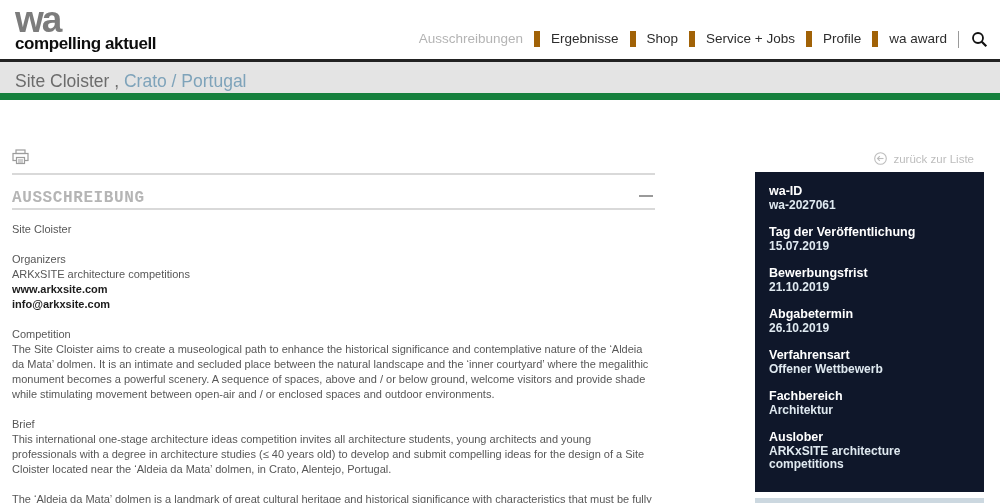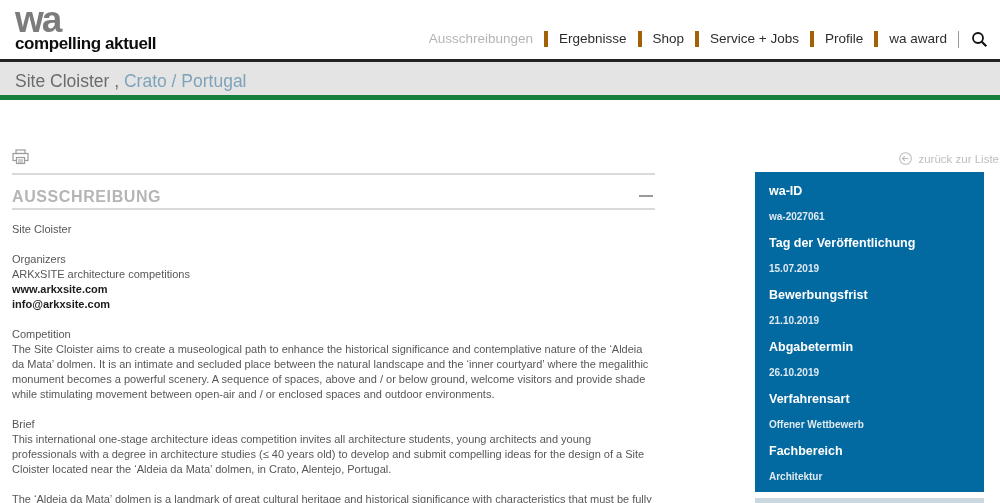--- a/index.html
+++ b/index.html
@@ -5,55 +5,55 @@
   * { margin:0; padding:0; box-sizing:border-box; }
   html,body { width:1000px; height:503px; background:#fff; font-family:"Liberation Sans", sans-serif; }
   .page { position:relative; width:1000px; height:503px; background:#fff; overflow:hidden; }
 
   
   .logo { position:absolute; left:15px; top:3px; cursor:pointer; }
   .logo-wa { font-size:37px; font-weight:bold; color:#7c7c7c; letter-spacing:-2px; line-height:34px; }
   .logo-sub { font-size:17px; font-weight:bold; color:#0e0e0e; letter-spacing:-0.4px; line-height:17px; margin-top:-2px; }
 
   .nav { position:absolute; right:10px; top:31px; display:flex; align-items:flex-start; height:22px; }
-  .nav-item { font-size:13.5px; color:#2d2d2d; padding:0 11px; line-height:16px; border-left:4px solid #a16207; cursor:pointer; white-space:nowrap; }
+  .nav-item { font-size:13.5px; color:#2d2d2d; padding:0 11px; line-height:16px; border-left:6px solid #a16207; cursor:pointer; white-space:nowrap; }
   .nav-item.first { border-left:none; }
   .nav-item.active { color:#b4b4b4; }
   .nav-search { border-left:1px solid #9a9a9a; padding:0 2px 0 12px; display:flex; align-items:center; cursor:pointer; }
 
   .top-rule { position:absolute; left:0; top:59px; width:1000px; height:3px; background:#222; }
 
   
-  .titlebar { position:absolute; left:0; top:62px; width:1000px; height:38px; background:#e4e4e4; border-bottom:5px solid #15803d; }
+  .titlebar { position:absolute; left:0; top:62px; width:1000px; height:38px; background:#e4e4e4; border-bottom:7px solid #15803d; }
   .titlebar-left { position:absolute; left:15px; top:9px; font-size:17.5px; }
   .tb-title { color:#6c6c6c; }
   .tb-loc { color:#7ea3ba; }
   .titlebar-right { position:absolute; right:14px; top:12px; font-size:14px; }
   .tb-deadline-label { color:#8d8d8d; }
   .tb-deadline-date { color:#4a7ea4; }
 
   
   .print-btn { position:absolute; left:12px; top:149px; cursor:pointer; }
-  .back-link { position:absolute; right:1px; top:152px; display:flex; align-items:center; gap:6px; color:#bdbdbd; font-size:11.5px; cursor:pointer; }
+  .back-link { position:absolute; right:26px; top:152px; display:flex; align-items:center; gap:6px; color:#bdbdbd; font-size:11.5px; cursor:pointer; }
 
   
   .main { position:absolute; left:12px; top:173px; width:643px; }
   .hr { border:none; border-top:2px solid #d9d9d9; height:0; }
   .section-head { position:relative; padding:13px 0 0 0; height:33px; }
-  .section-title { font-size:16px; font-weight:bold; color:#b5b5b5; letter-spacing:0.6px; }
+  .section-title { font-size:16px; font-weight:bold; color:#b5b5b5; letter-spacing:0.6px;font-family:Liberation Mono, monospace; }
   .collapse-icon { position:absolute; right:2px; top:20px; width:14px; height:2px; background:#9a9a9a; cursor:pointer; }
   .article { margin-top:12px; font-size:11px; line-height:15px; color:#575757; }
   .article .block { margin-bottom:15px; }
   .article a { color:#1c1c1c; font-weight:bold; text-decoration:none; display:block; cursor:pointer; }
 
   
-  .sidebar { position:absolute; left:755px; top:172px; width:229px; height:320px; background:#0369a1; padding:12px 14px; overflow:hidden; }
+  .sidebar { position:absolute; left:755px; top:172px; width:229px; height:320px; background:#0f172a; padding:12px 14px; overflow:hidden; }
   .sb-entry { margin-bottom:13px; }
   .sb-label { font-size:12.5px; font-weight:bold; color:#ffffff; line-height:14px; }
-  .sb-value { font-size:10px; font-weight:bold; color:#dfe9f0; line-height:13px; margin-top:12px; }
+  .sb-value { font-size:12px; font-weight:bold; color:#dfe9f0; line-height:13px; margin-top:1px; }
   .sidebar-stub { position:absolute; left:755px; top:498px; width:229px; height:5px; background:#ccd8e0; }
 
   svg { display:block; }
 </style>
 </head>
 <body>
 
 <div class="page">
 
   <div class="logo">

